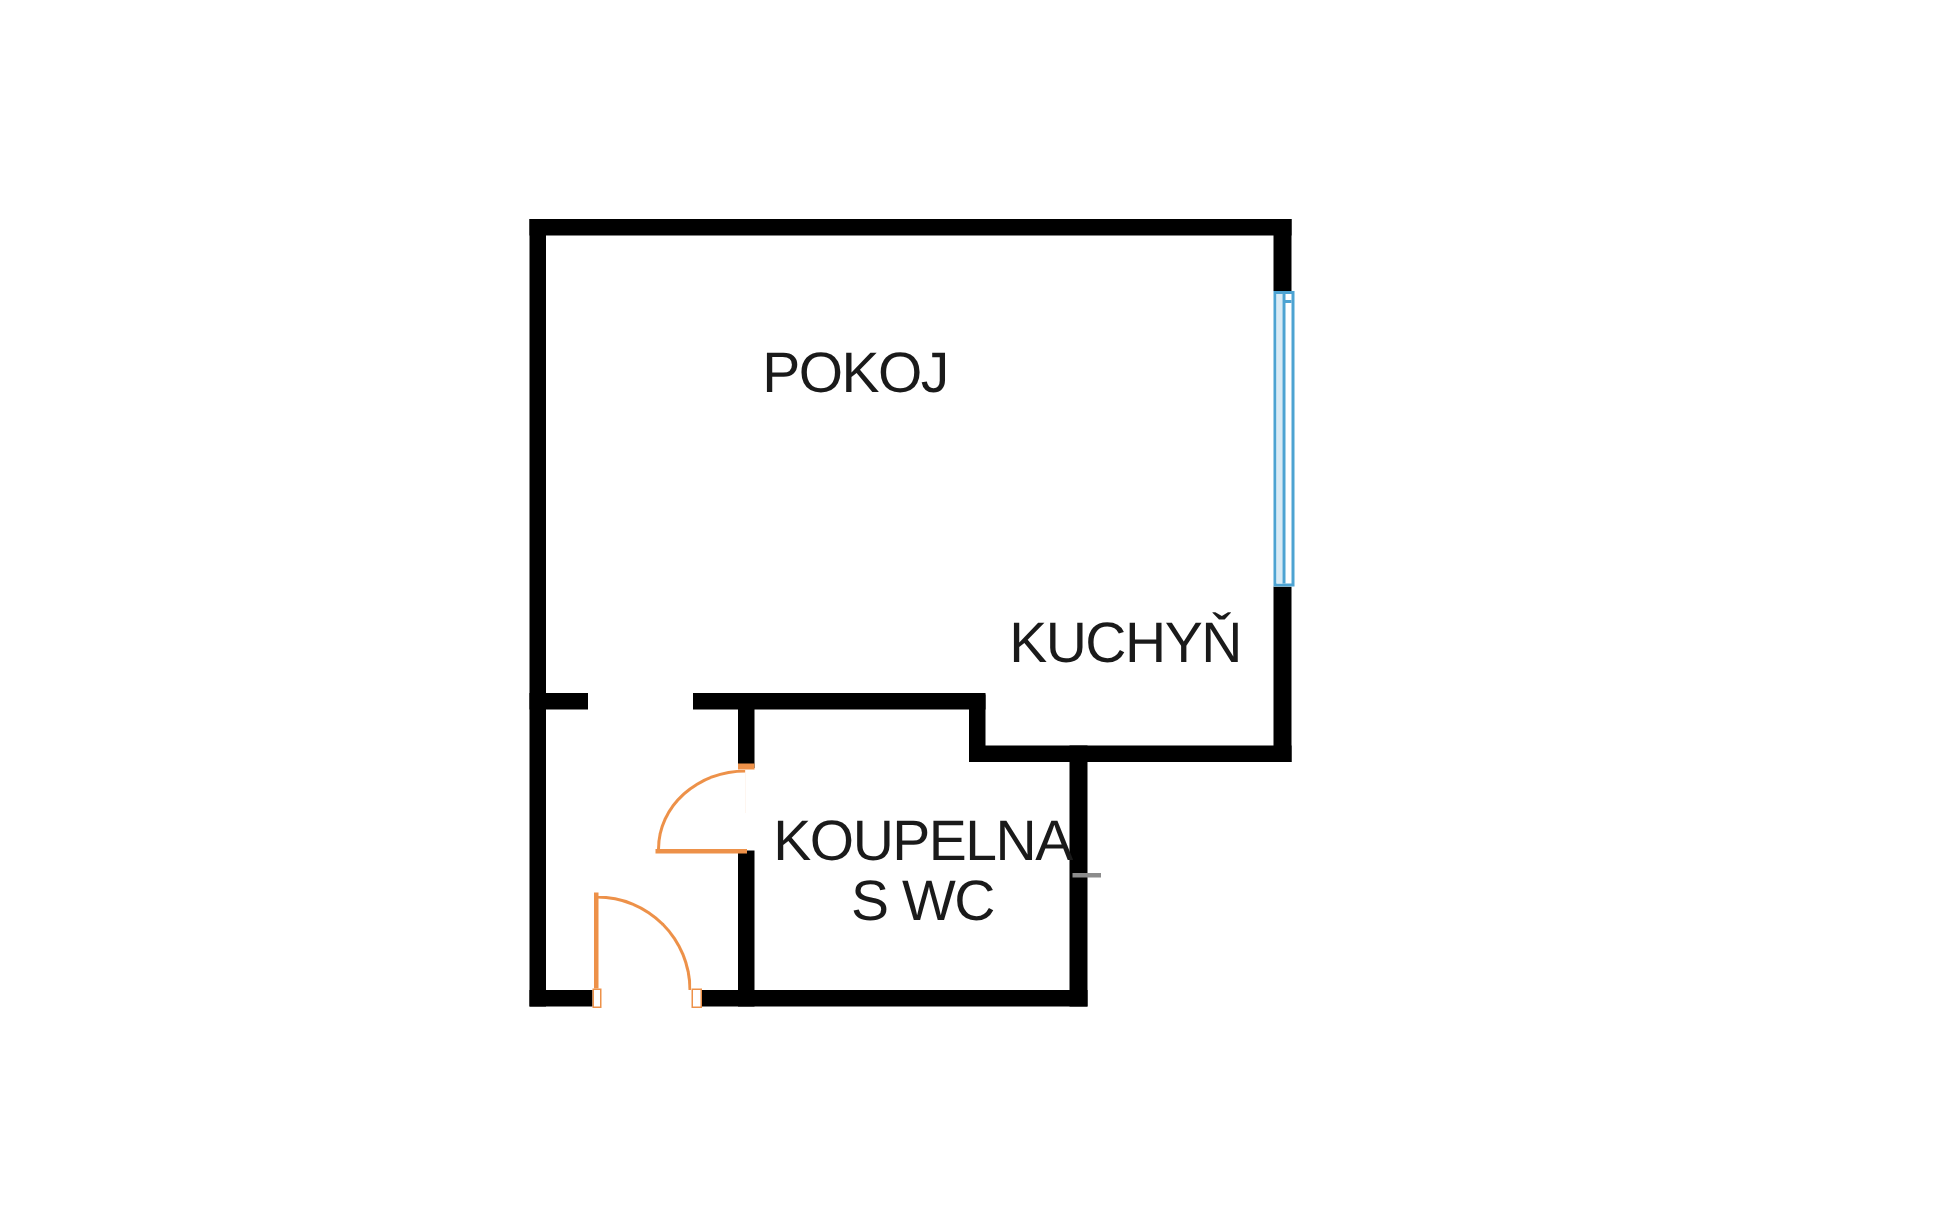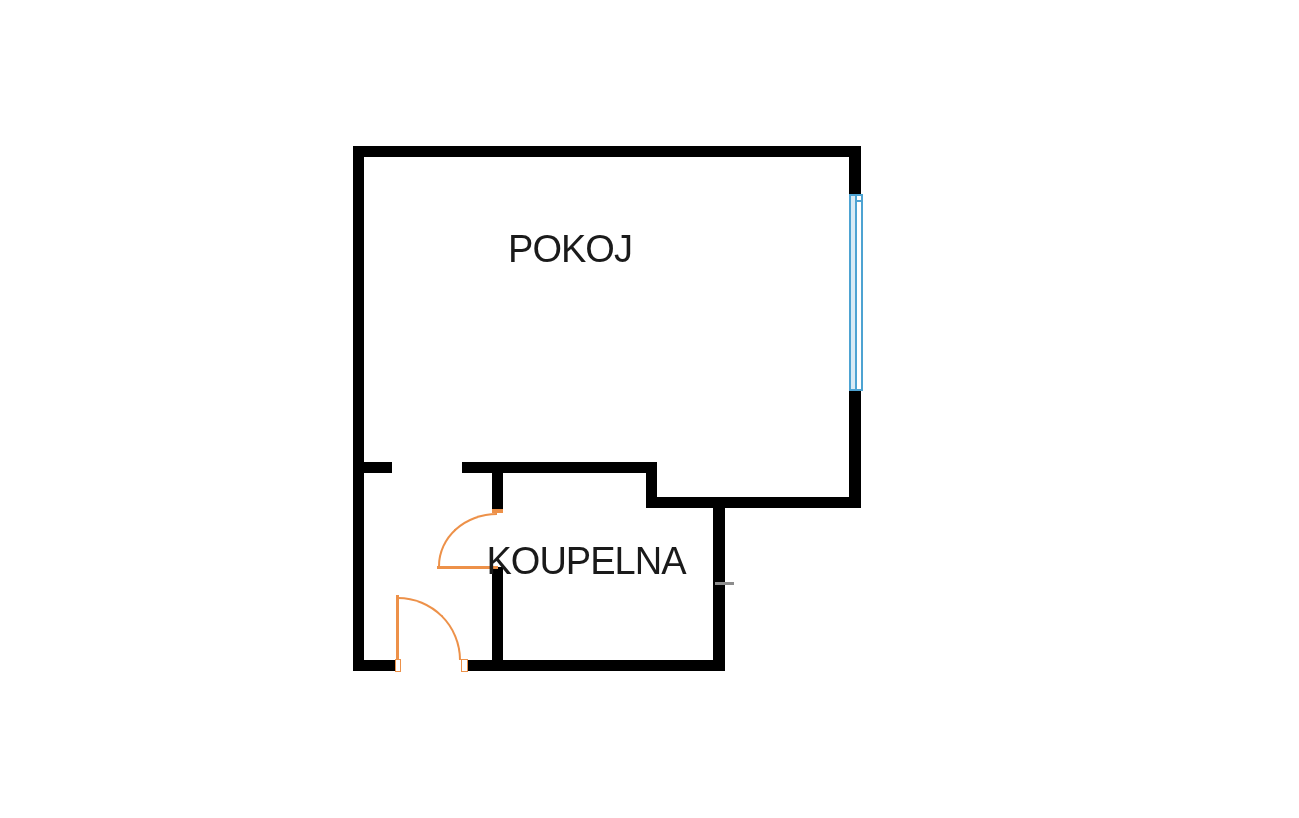--- a/index.html
+++ b/index.html
@@ -89,17 +89,21 @@
 
   <div class="door-line" style="left:437px;top:566px;width:61px;height:3px;"></div>
   <div class="arc tl" style="left:438px;top:513px;width:59px;height:53px;"></div>
   <div class="jamb-tick" style="left:492px;top:509px;width:11px;height:3.5px;"></div>
 
   <div class="fixture-tick" style="left:715px;top:582px;width:19px;height:3px;"></div>
 
   <div class="room-label" style="left:570px;top:229px;">
     <span>POKOJ</span>
   </div>
-  <div class="room-label" style="left:586px;top:541px;">
+  <div class="room-label" style="left:750px;top:409px;">
+    <span>KUCHYŇ</span>
+  </div>
+  <div class="room-label" style="left:615px;top:541px;">
     <div>KOUPELNA</div>
+    <div>S WC</div>
   </div>
 
 </div>
 
 </body></html>

